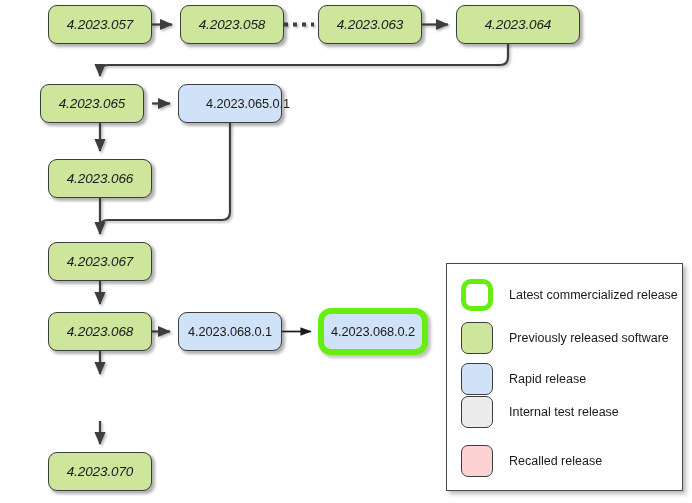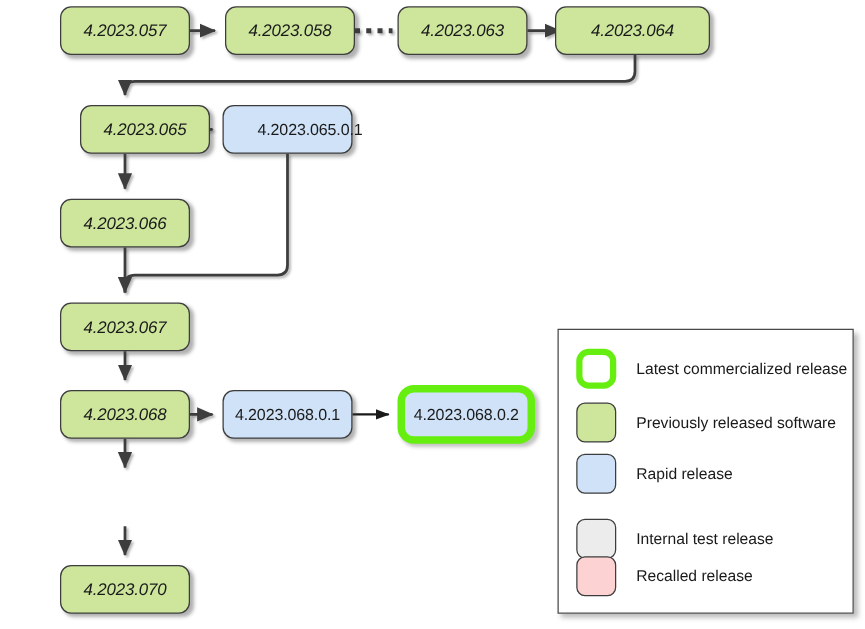--- a/index.html
+++ b/index.html
@@ -140,25 +140,25 @@
   </div>
 
   <div class="node green" style="left:180px; top:5px; width:104px; height:39px;">
     <span>4.2023.058</span>
   </div>
 
   <div class="node green" style="left:318px; top:5px; width:104px; height:39px;">
     <span>4.2023.063</span>
   </div>
 
-  <div class="node green" style="left:444px; top:5px; width:124px; height:39px;">
+  <div class="node green" style="left:456px; top:5px; width:124px; height:39px;">
     <span>4.2023.064</span>
   </div>
 
-  <div class="node green" style="left:64px; top:84px; width:104px; height:39px;">
+  <div class="node green" style="left:40px; top:84px; width:104px; height:39px;">
     <span>4.2023.065</span>
   </div>
 
   <div class="node blue" style="left:178px; top:84px; width:104px; height:39px; font-size:12.8px;padding-left:36px;">
     <span>4.2023.065.0.1</span>
   </div>
 
   <div class="node green" style="left:48px; top:159px; width:104px; height:39px;">
     <span>4.2023.066</span>
   </div>
@@ -194,21 +194,21 @@
     <div class="legend-row" style="top:99px;">
       <span class="swatch s-blue"></span>
       <span class="legend-label">Rapid release</span>
     </div>
 
     <div class="legend-row" style="top:58px;">
       <span class="swatch s-green"></span>
       <span class="legend-label">Previously released software</span>
     </div>
 
-    <div class="legend-row" style="top:151px;">
+    <div class="legend-row" style="top:132px;">
       <span class="swatch s-gray"></span>
       <span class="legend-label">Internal test release</span>
     </div>
 
     <div class="legend-row" style="top:181px;">
       <span class="swatch s-red"></span>
       <span class="legend-label">Recalled release</span>
     </div>
   </div>
 

